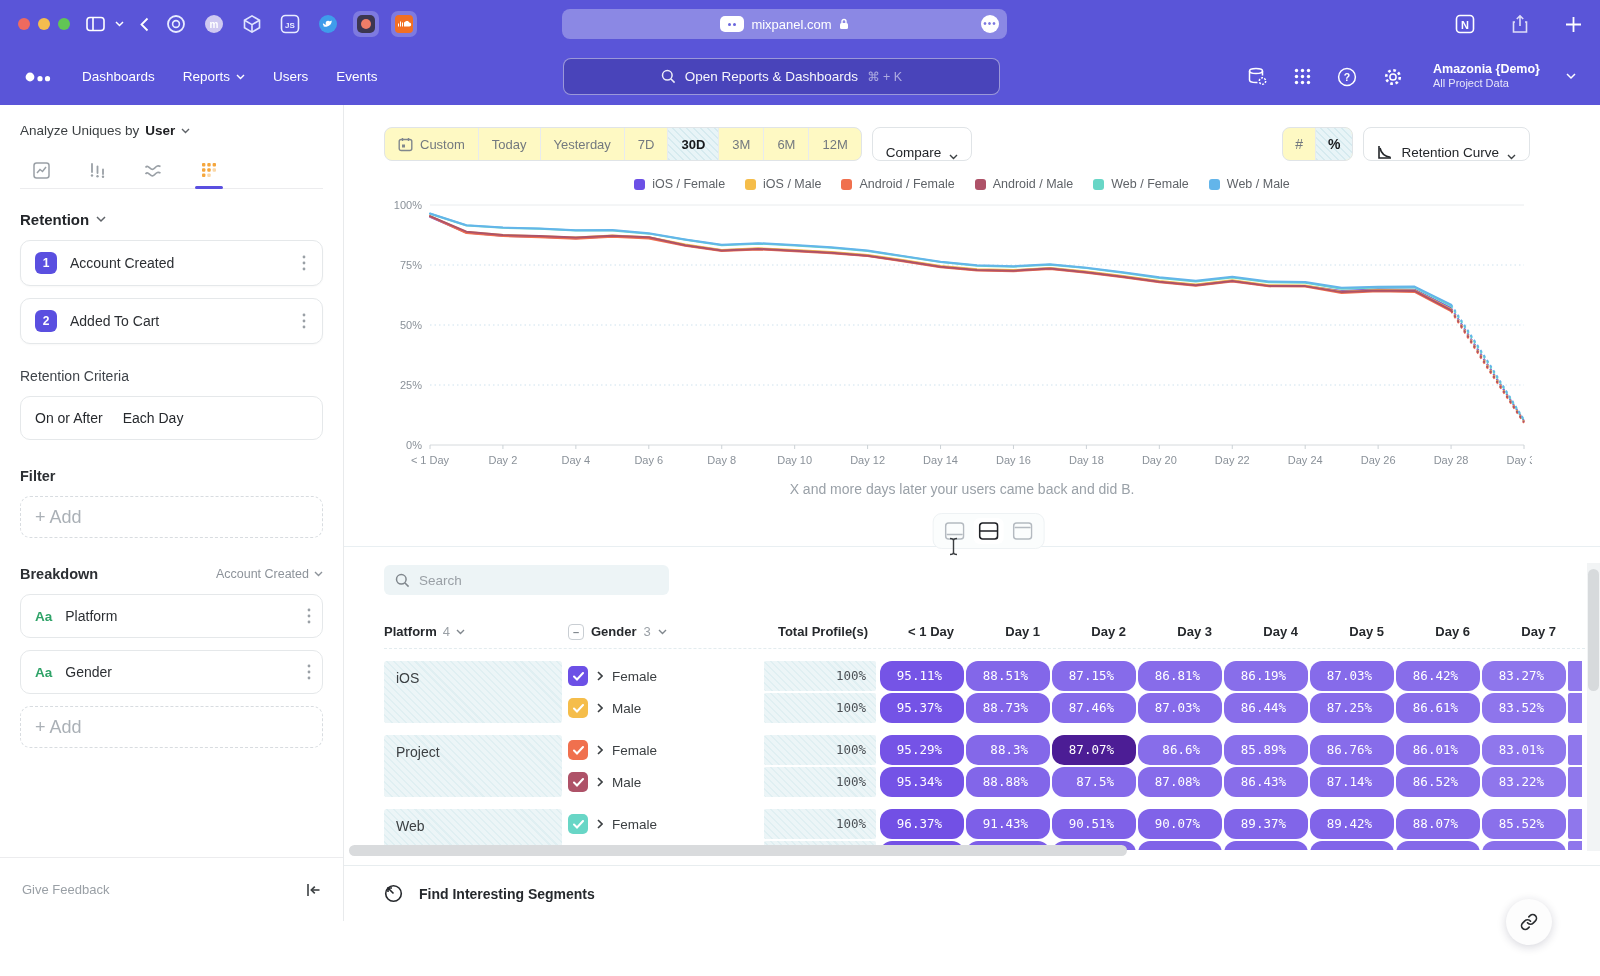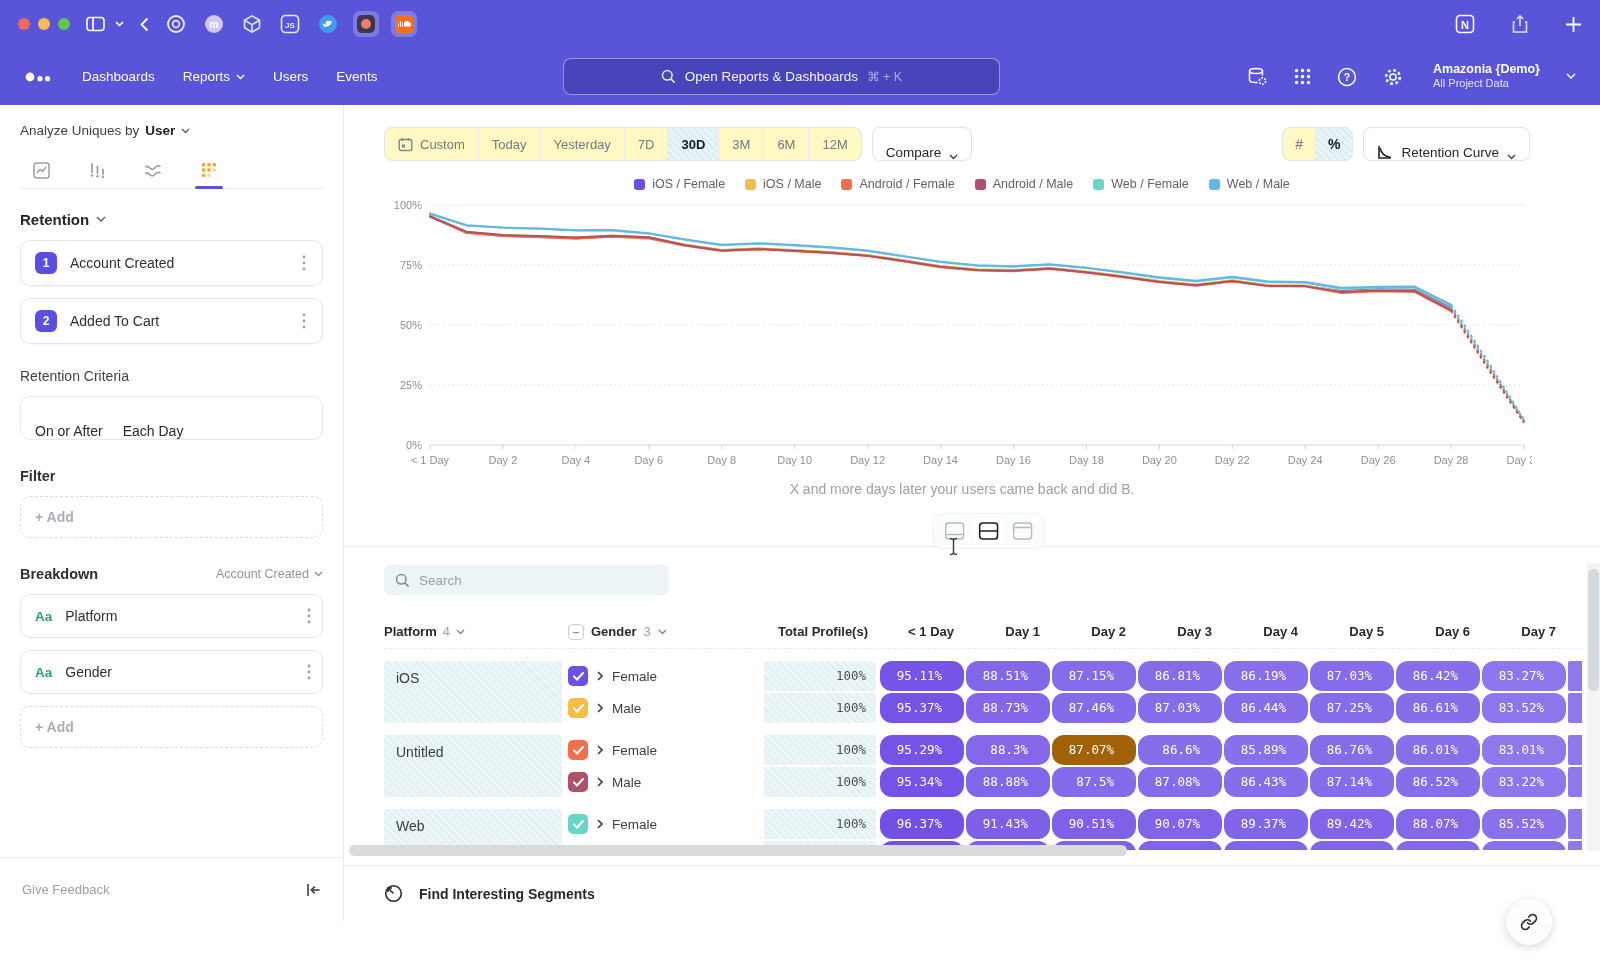--- a/index.html
+++ b/index.html
@@ -49,24 +49,24 @@
   .analyze-row b { color:#202124; font-size:13.5px; }
   .side-tabs { margin-top:14px; border-bottom:1px solid #ececee; display:flex; gap:14px; padding-bottom:0; }
   .side-tab { width:42px; height:36px; display:flex; align-items:center; justify-content:center; position:relative; cursor:pointer; }
   .side-tab .tab-underline { position:absolute; bottom:-1px; left:7px; right:7px; height:3px; background:#5a4fe0; border-radius:2px; }
   .side-h { margin-top:22px; font-size:15px; font-weight:bold; color:#23262a; display:flex; align-items:center; gap:7px; }
   .step-card { margin-top:12px; border:1px solid #e5e8ea; border-radius:10px; height:46px; display:flex; align-items:center; padding:0 12px 0 14px; box-shadow:0 1px 2px rgba(20,20,40,.03); background:#fff; }
   .step-num { width:22px; height:22px; background:#5a4fe0; border-radius:6px; color:#fff; font-size:12px; font-weight:bold; display:flex; align-items:center; justify-content:center; margin-right:13px; }
   .step-label { font-size:14px; color:#2c2f33; }
   .kebab { margin-left:auto; cursor:pointer; padding:4px; }
   .side-sub { margin-top:24px; font-size:14px; color:#3f444a; }
-  .criteria-card { margin-top:12px; border:1px solid #e5e8ea; border-radius:10px; height:44px; display:flex; align-items:flex-end; gap:20px; padding:0 14px; font-size:14px; color:#26292d; background:#fff; }
+  .criteria-card { margin-top:12px; border:1px solid #e5e8ea; border-radius:10px; height:44px; display:flex; align-items:center; gap:20px; padding:0 14px; font-size:14px; color:#26292d; background:#fff; }
   .side-h2 { margin-top:28px; font-size:14.5px; font-weight:bold; color:#2c2f33; display:flex; align-items:center; }
   .side-h2 .right { margin-left:auto; font-weight:normal; font-size:12.5px; color:#8d939a; display:flex; align-items:center; gap:5px; }
-  .add-box { margin-top:12px; border:1px dashed #d8dce0; border-radius:10px; height:42px; display:flex; align-items:center; padding:0 14px; font-size:14px; color:#aab0b6; cursor:pointer;font-weight:bold; }
+  .add-box { margin-top:12px; border:1px dashed #d8dce0; border-radius:10px; height:42px; display:flex; align-items:center; padding:0 14px; font-size:18px; color:#aab0b6; cursor:pointer; }
   .bd-card { margin-top:12px; border:1px solid #e5e8ea; border-radius:10px; height:44px; display:flex; align-items:center; padding:0 7px 0 14px; background:#fff; }
   .aa { color:#2fa368; font-size:13.5px; font-weight:bold; margin-right:13px; }
   .side-footer { height:64px; border-top:1px solid #ececee; display:flex; align-items:center; padding:0 22px; }
   .give-feedback { font-size:13px; color:#9aa0a6; }
   .collapse { margin-left:auto; cursor:pointer; }
 
   
   .main { flex:1; display:flex; flex-direction:column; min-width:0; }
   .main-scroll { flex:1; position:relative; overflow:hidden; padding:0 0 0 40px; }
   .controls-row { margin-top:22px; display:flex; align-items:center; padding-right:70px; }
@@ -193,20 +193,32 @@
               <rect x="1" y="1" width="18" height="18" rx="5" fill="#3c3650"></rect>
               <circle cx="10" cy="10" r="5" fill="#ef7d68"></circle>
             </svg>
           </span>
         <span class="app-chip lit">
             <svg width="20" height="20" viewBox="0 0 20 20">
               <rect x="1" y="1" width="18" height="18" rx="4" fill="#f26f23"></rect>
               <path d="M4 12.5h1v-3h-1zM6 12.5h1v-5h-1zM8 12.5h1v-4h-1zM10 12.5h5.2a2 2 0 000-4c-.3-1.5-2.2-2.1-3.4-1.2l-1.8 1.2z" fill="#fff"></path>
             </svg>
           </span>
+      </div>
+      <div class="url-pill">
+        <span class="url-chip">
+            <i></i>
+            <i></i>
+          </span>
+        <span>mixpanel.com</span>
+        <svg width="10" height="12" viewBox="0 0 10 12">
+            <rect x="1" y="5" width="8" height="6" rx="1.5" fill="#fff"></rect>
+            <path d="M3 5V3.5a2 2 0 014 0V5" fill="none" stroke="#fff" stroke-width="1.4"></path>
+          </svg>
+        <span class="url-more">•••</span>
       </div>
       <div class="chrome-right">
         <span>
             <svg width="20" height="20" viewBox="0 0 20 20">
               <rect x="1.5" y="1.5" width="17" height="17" rx="3.5" fill="none" stroke="#fff" stroke-width="1.6"></rect>
               <text x="10" y="14.5" text-anchor="middle" font-size="11" fill="#fff" font-weight="bold">N</text>
             </svg>
           </span>
         <span style="opacity:.8;">
             <svg width="18" height="20" viewBox="0 0 18 20">
@@ -710,38 +722,38 @@
                     <div class="cell-day" style="background: rgb(134, 107, 234);">87.03%</div>
                     <div class="cell-day" style="background: rgb(136, 109, 234);">86.44%</div>
                     <div class="cell-day" style="background: rgb(134, 107, 234);">87.25%</div>
                     <div class="cell-day" style="background: rgb(135, 109, 234);">86.61%</div>
                     <div class="cell-day" style="background: rgb(142, 117, 236);">83.52%</div>
                     <div class="cell-sliver" style="background: rgb(143, 119, 236);"></div>
                   </div>
                 </div>
               </div>
               <div class="t-group">
-                <div class="plat-block">Untitled</div>
+                <div class="plat-block">Project</div>
                 <div class="g-rows">
                   <div class="t-row">
                     <div class="cell-gender">
                       <span class="cbx" style="background:#F0704E">
                         <svg width="11" height="9" viewBox="0 0 11 9">
                           <polyline points="1,4.5 4,7.5 10,1" fill="none" stroke="#fff" stroke-width="2" stroke-linecap="round"></polyline>
                         </svg>
                       </span>
                       <svg width="6" height="10" viewBox="0 0 6 10">
                         <polyline points="1,1 5,5 1,9" fill="none" stroke="#3c4043" stroke-width="1.6"></polyline>
                       </svg>
                       <span class="g-label">Female</span>
                     </div>
                     <div class="cell-total">100%</div>
                     <div class="cell-day" style="background: rgb(117, 83, 230);">95.29%</div>
                     <div class="cell-day" style="background: rgb(132, 104, 233);">88.3%</div>
-                    <div class="cell-day" style="background: #a16207;">87.07%</div>
+                    <div class="cell-day" style="background: #4c1d95;">87.07%</div>
                     <div class="cell-day" style="background: rgb(135, 109, 234);">86.6%</div>
                     <div class="cell-day" style="background: rgb(137, 111, 235);">85.89%</div>
                     <div class="cell-day" style="background: rgb(135, 108, 234);">86.76%</div>
                     <div class="cell-day" style="background: rgb(137, 110, 234);">86.01%</div>
                     <div class="cell-day" style="background: rgb(143, 119, 236);">83.01%</div>
                     <div class="cell-sliver" style="background: rgb(143, 119, 236);"></div>
                   </div>
                   <div class="t-row">
                     <div class="cell-gender">
                       <span class="cbx" style="background:#AE5268">

